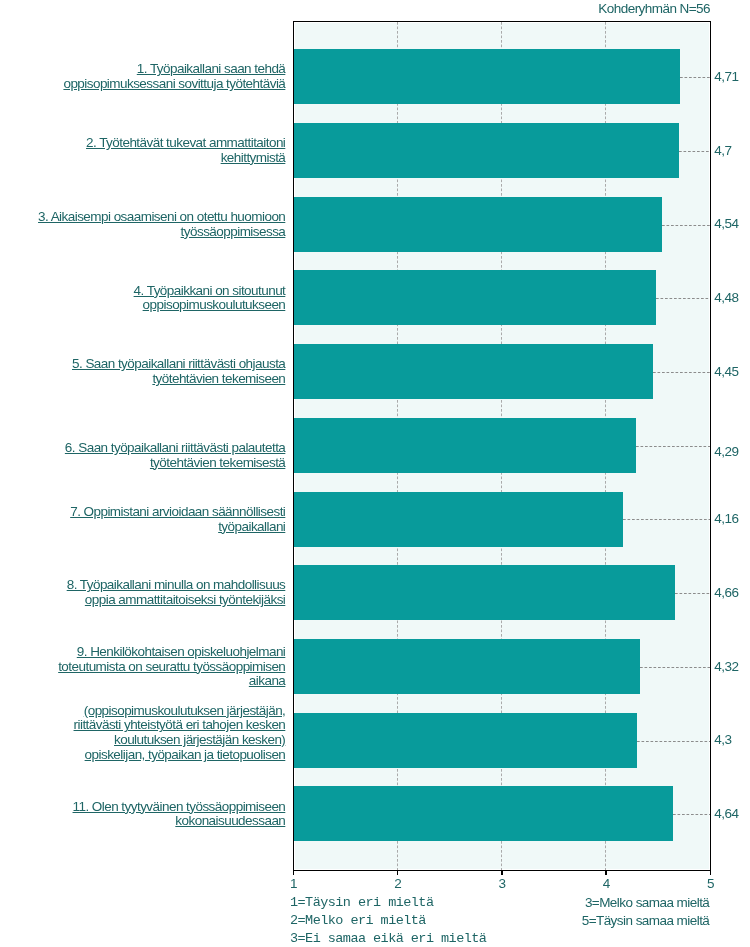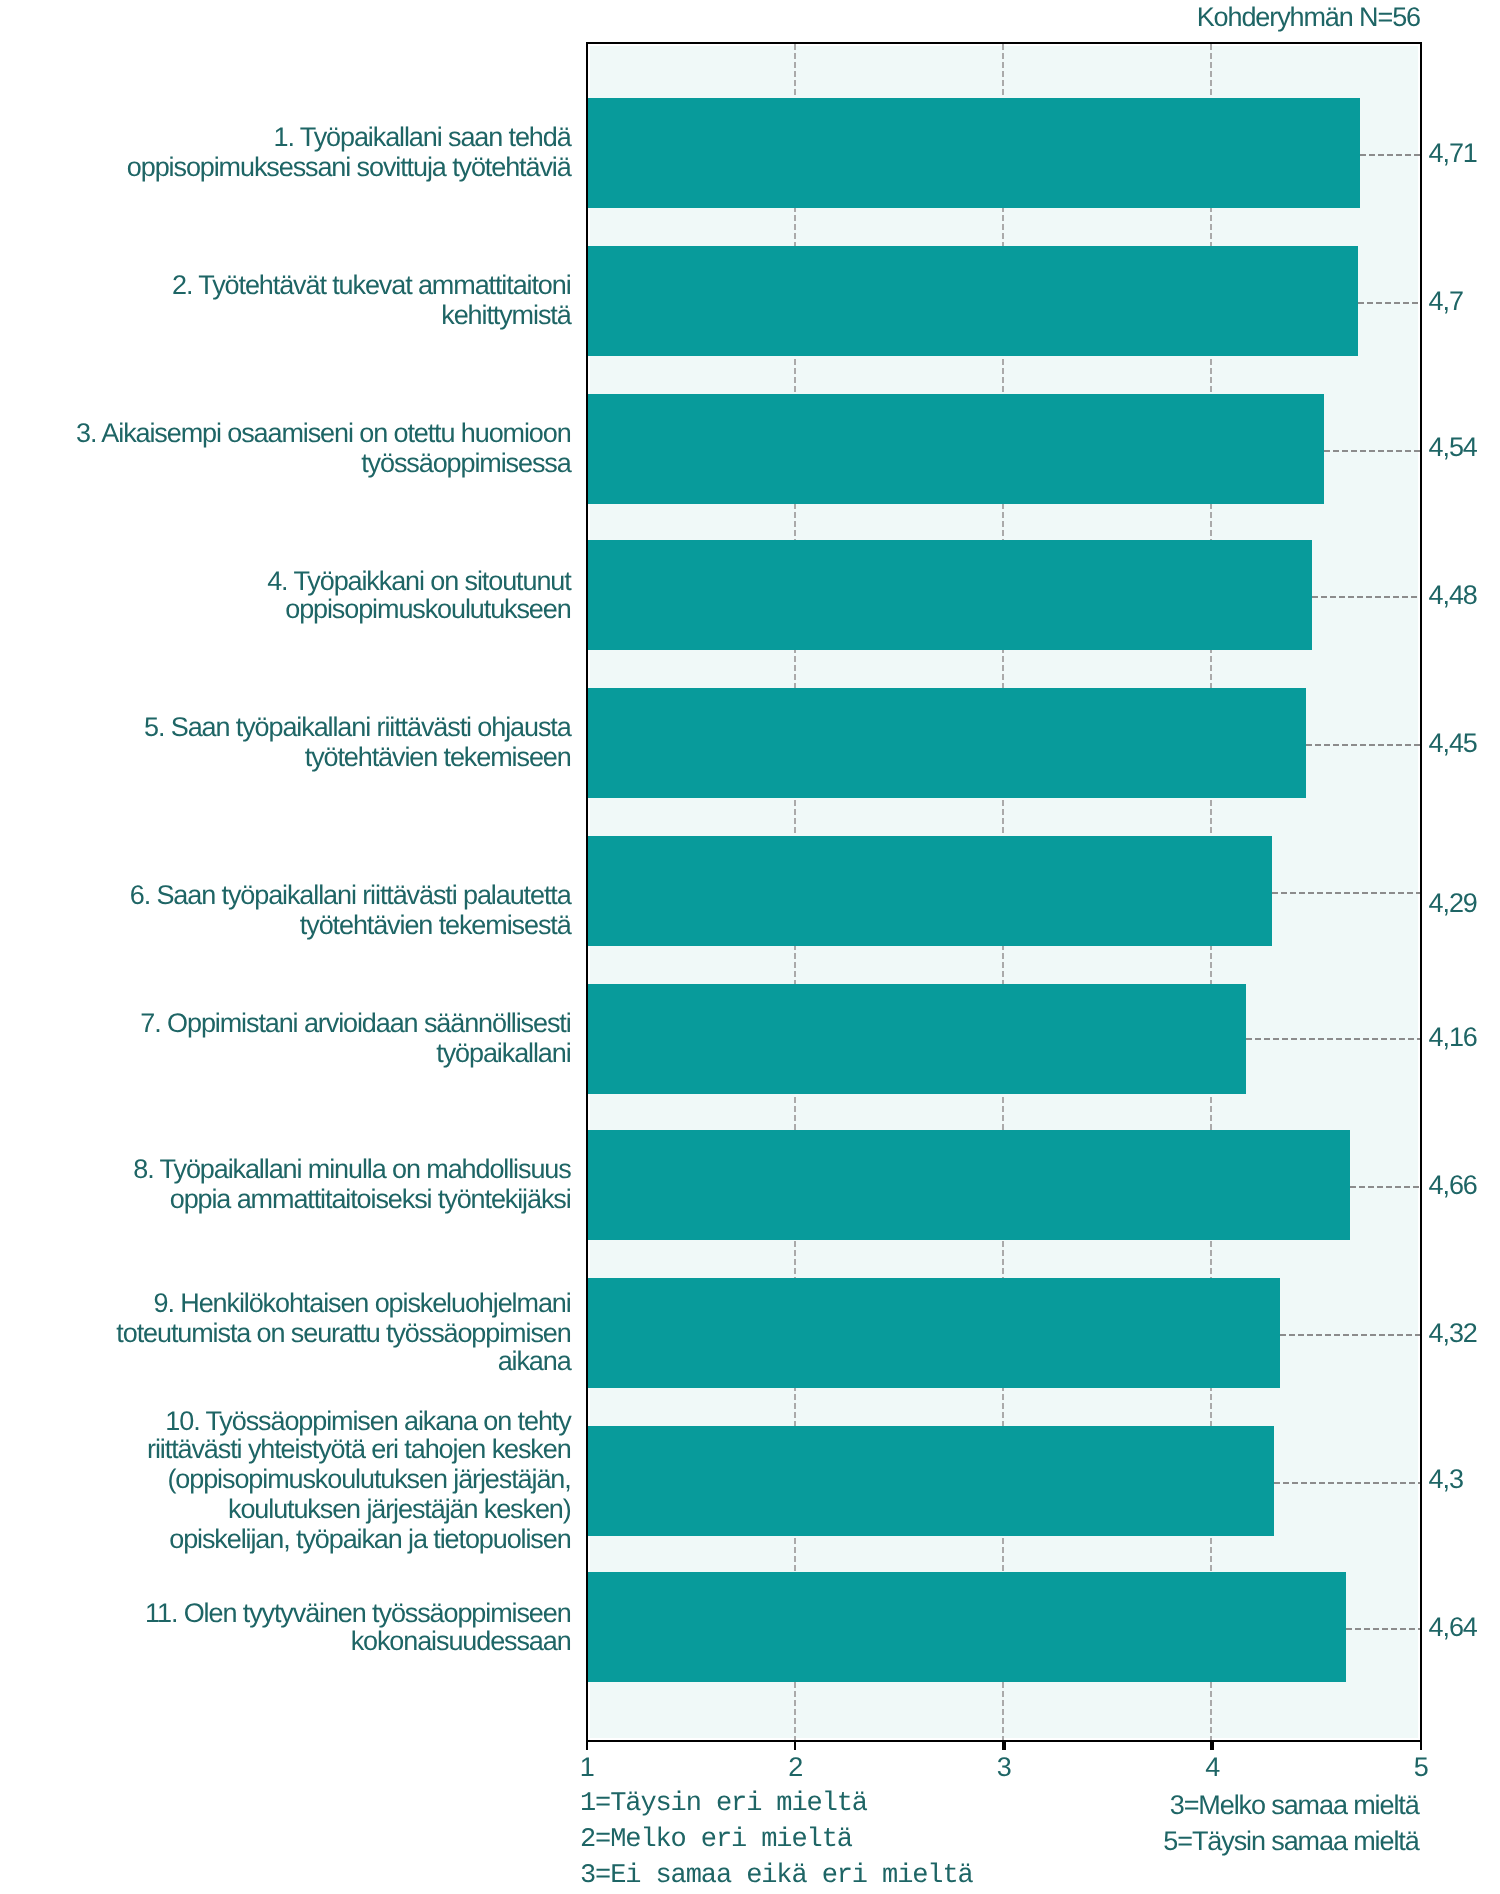--- a/index.html
+++ b/index.html
@@ -17,21 +17,21 @@
   .gridv{position:absolute;top:22px;width:1px;height:848px;
          background-image:linear-gradient(to bottom,#aaaaaa 0 3px,rgba(0,0,0,0) 3px 4.5px);
          background-size:1px 4.5px;}
 
   .row{position:absolute;left:0;top:0;width:750px;height:0;}
   .bar{position:absolute;left:294px;height:55px;background:#089b9b;}
   .leader{position:absolute;height:1px;
           background-image:linear-gradient(to right,#8c8c8c 0 3px,rgba(0,0,0,0) 3px 4.5px);
           background-size:4.5px 1px;}
   .cat-label{position:absolute;right:464.7px;text-align:right;line-height:14.8px;white-space:nowrap;}
-  .cat-line{white-space:nowrap;}
+  .cat-line{white-space:nowrap;text-decoration:underline;}
   .val-label{position:absolute;left:714.3px;white-space:nowrap;}
 
   .xtick{position:absolute;top:869.5px;width:1.6px;height:5px;background:#000000;}
   .xtlabel{position:absolute;top:876.1px;width:50px;text-align:center;}
 
   .legend{position:absolute;top:894.2px;line-height:18.05px;white-space:nowrap;}
   .legend-left{left:290px;font-family:Liberation Mono, monospace;}
   .legend-right{right:40.7px;text-align:right;}
 </style>
 </head>
@@ -124,23 +124,22 @@
           <div class="cat-line">9. Henkilökohtaisen opiskeluohjelmani</div>
           <div class="cat-line">toteutumista on seurattu työssäoppimisen</div>
           <div class="cat-line">aikana</div>
         </div>
         <div class="bar" style="top:639px;width:346px"></div>
         <div class="leader" style="top:666.86px;left:639.51px;width:70.09px"></div>
         <div class="val-label" style="top:658.56px">4,32</div>
       </div>
       <div class="row">
         <div class="cat-label" style="top:703.68px">
-          <div class="cat-line">10. Työssäoppimisen aikana on tehty</div>
+          <div class="cat-line">(oppisopimuskoulutuksen järjestäjän,</div>
           <div class="cat-line">riittävästi yhteistyötä eri tahojen kesken</div>
-          <div class="cat-line">(oppisopimuskoulutuksen järjestäjän,</div>
           <div class="cat-line">koulutuksen järjestäjän kesken)</div>
           <div class="cat-line">opiskelijan, työpaikan ja tietopuolisen</div>
         </div>
         <div class="bar" style="top:713px;width:343px"></div>
         <div class="leader" style="top:740.58px;left:637.43px;width:72.17px"></div>
         <div class="val-label" style="top:732.28px">4,3</div>
       </div>
       <div class="row">
         <div class="cat-label" style="top:799.60px">
           <div class="cat-line">11. Olen tyytyväinen työssäoppimiseen</div>

